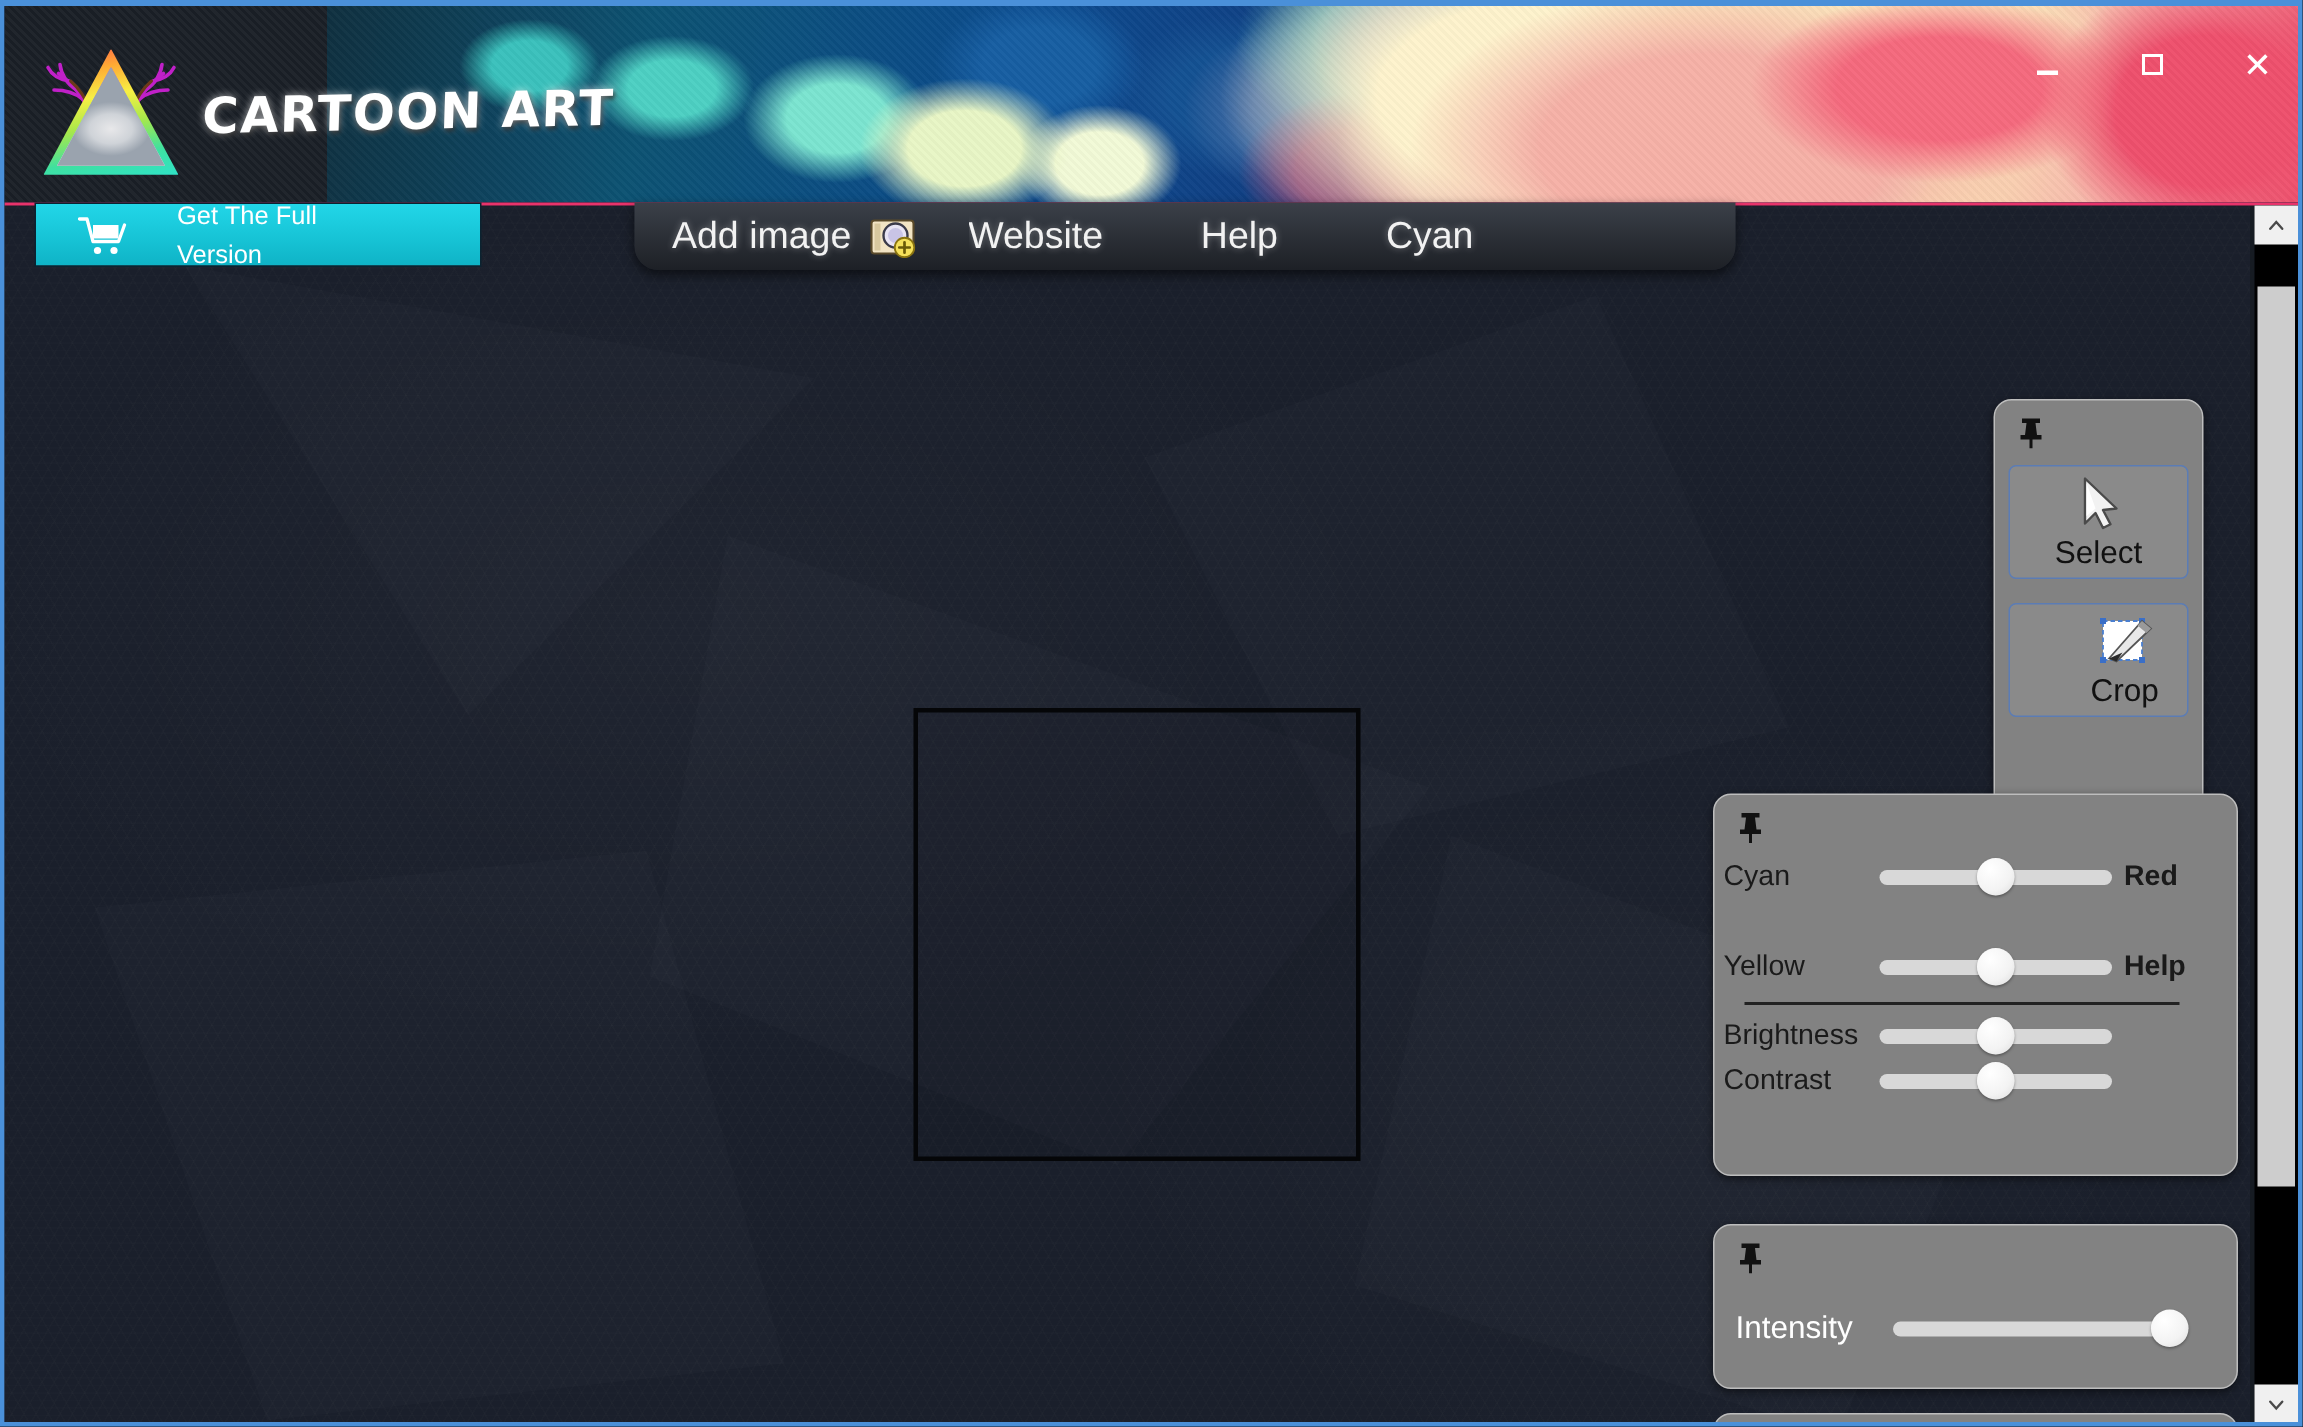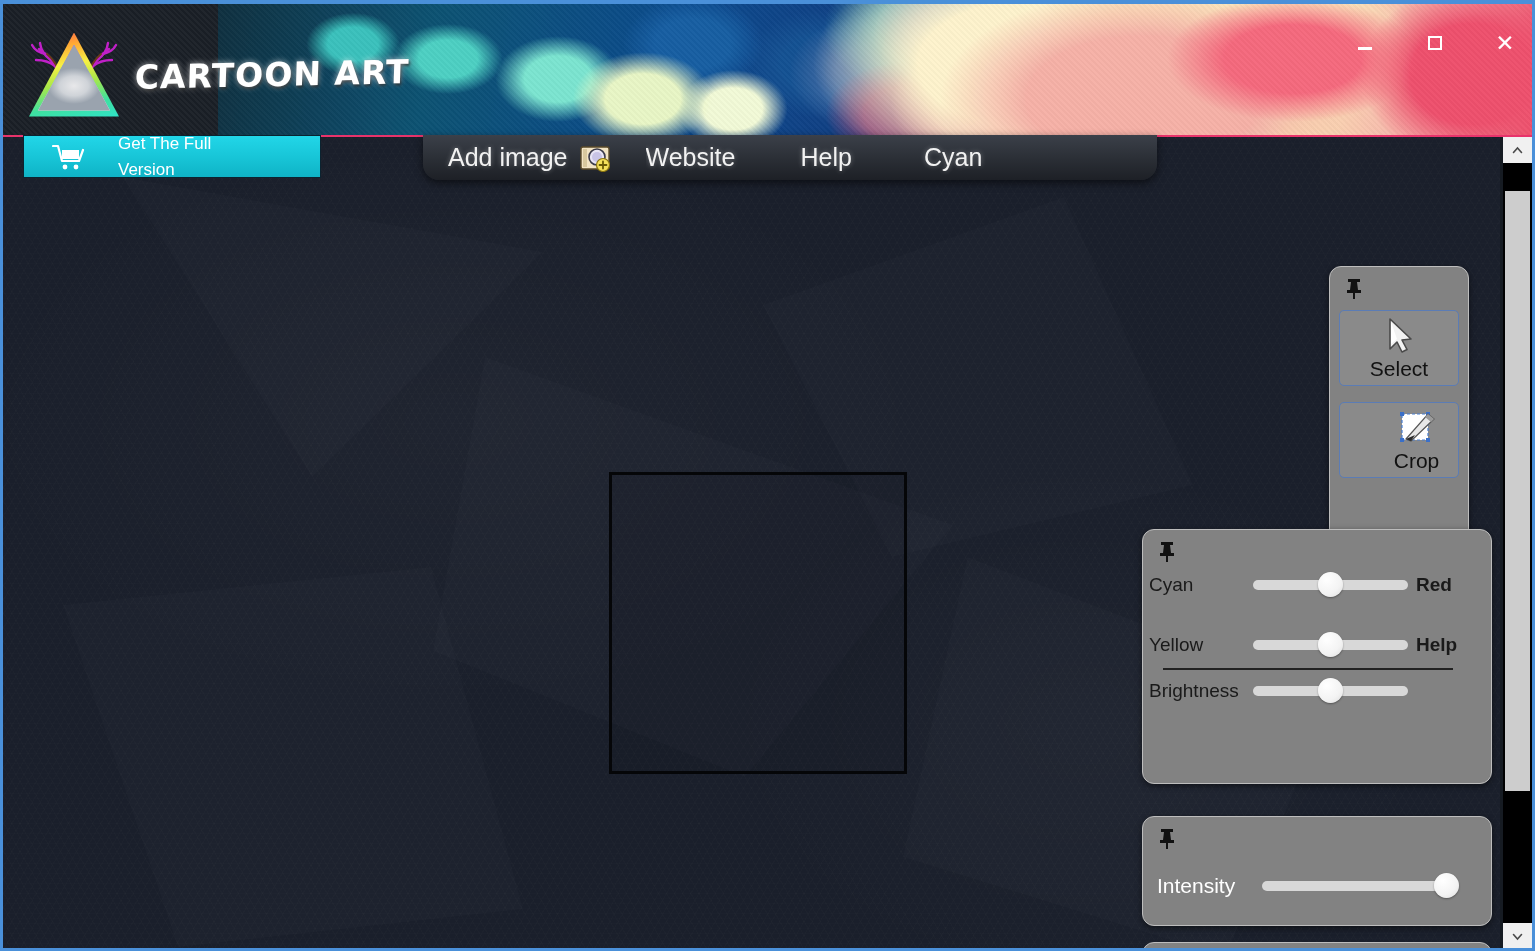--- a/index.html
+++ b/index.html
@@ -459,20 +459,27 @@
     <div id="panel-divider"></div>
 
     <div class="slider-row" style="left:6px; top:150px;">
       <div class="slider-left-label">Brightness</div>
       <div class="slider-track">
         <div class="slider-thumb" style="left:65px;"></div>
       </div>
       <div class="slider-right-label"></div>
     </div>
 
+    <div class="slider-row" style="left:6px; top:180px;">
+      <div class="slider-left-label">Contrast</div>
+      <div class="slider-track">
+        <div class="slider-thumb" style="left:65px;"></div>
+      </div>
+      <div class="slider-right-label"></div>
+    </div>
   </div>
 
   <div class="panel" id="intensity-panel">
     <svg class="pin-icon" viewBox="0 0 20 22">
       <path d="M4 2 H16 V5 H13 L14 13 H17 V16 H11 V22 H9 V16 H3 V13 H6 L7 5 H4 Z" fill="#111"></path>
     </svg>
     <div id="intensity-row">
       <div id="intensity-label">Intensity</div>
       <div id="intensity-track">
         <div class="slider-thumb" style="left:172px;"></div>

